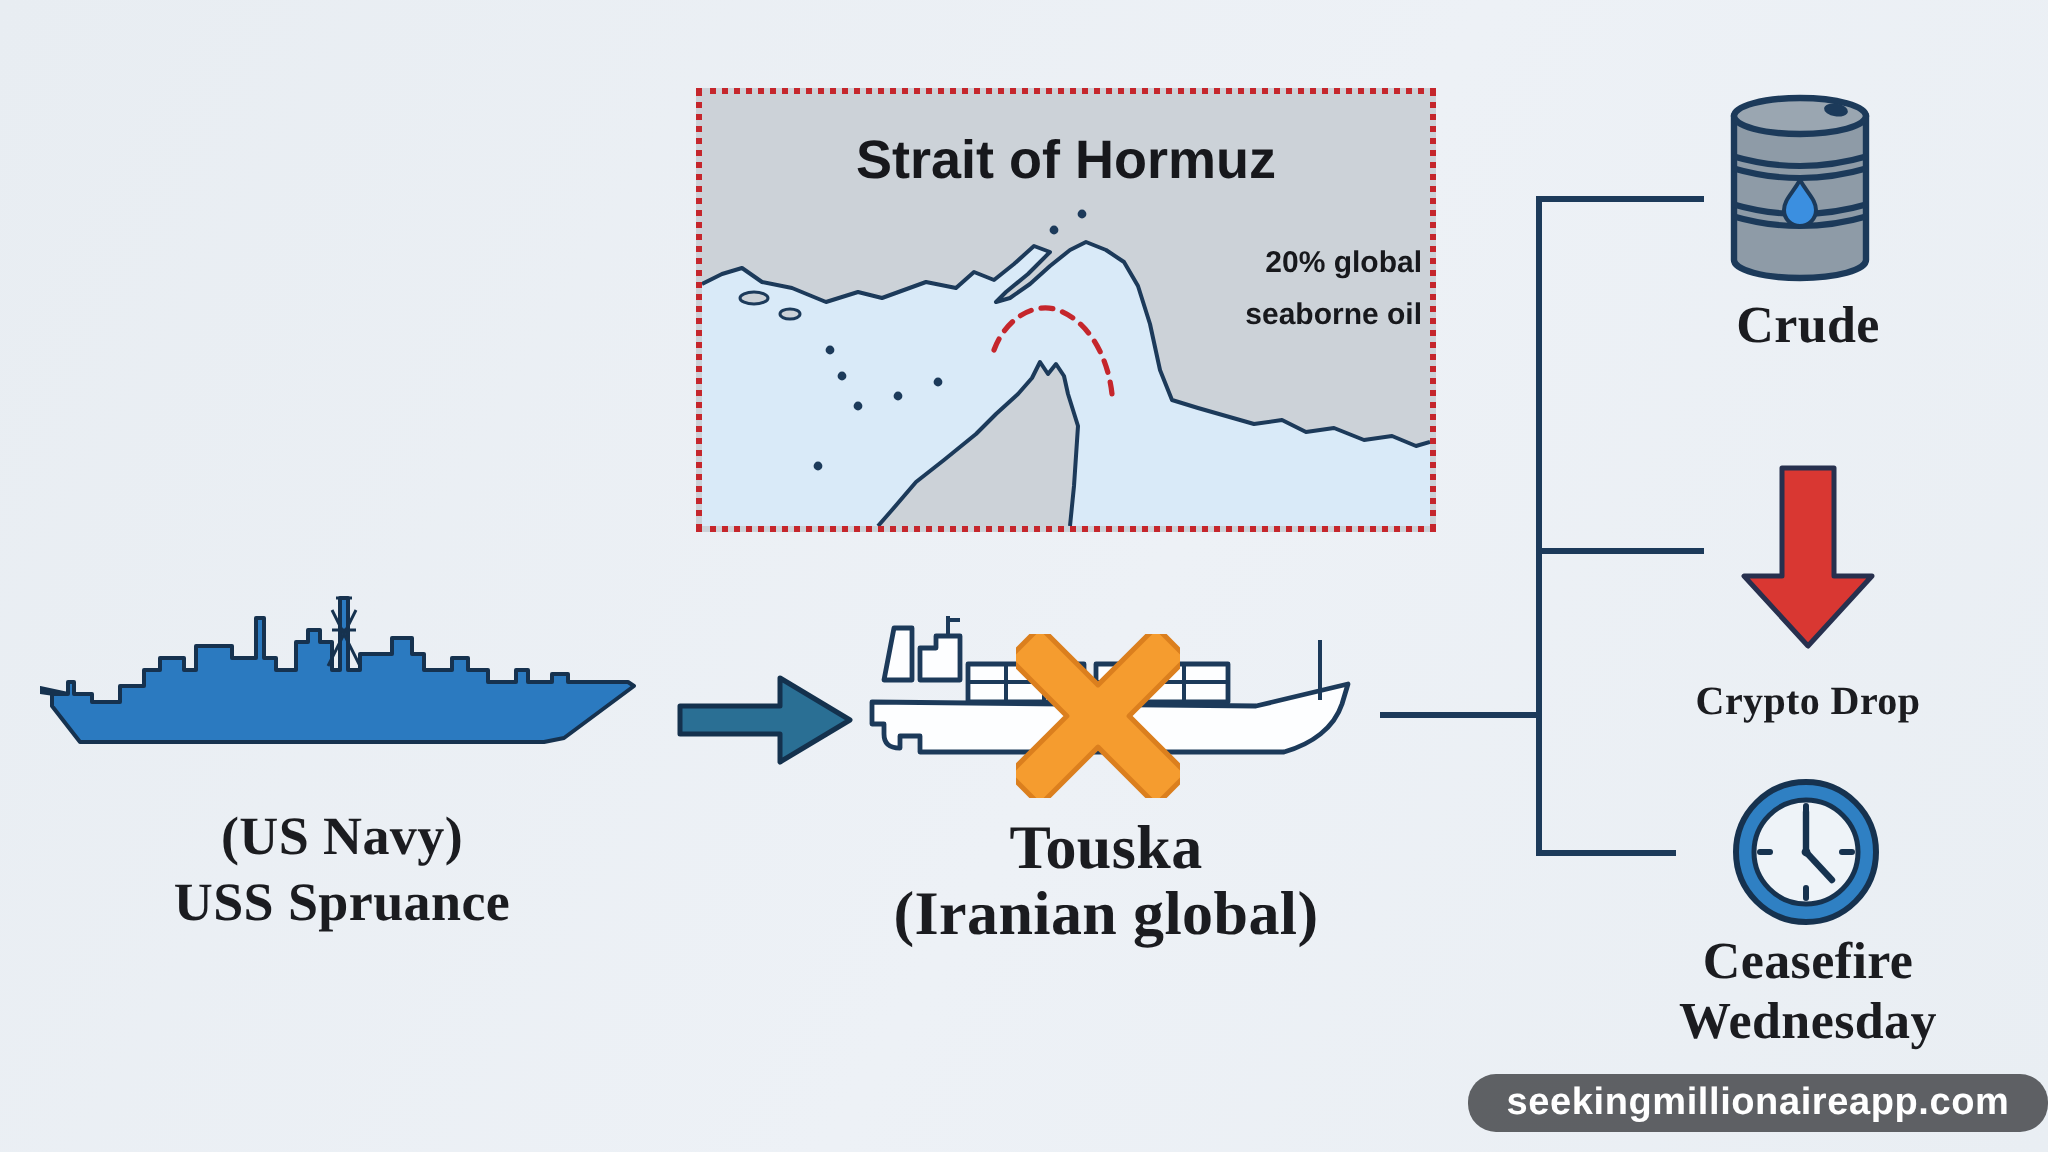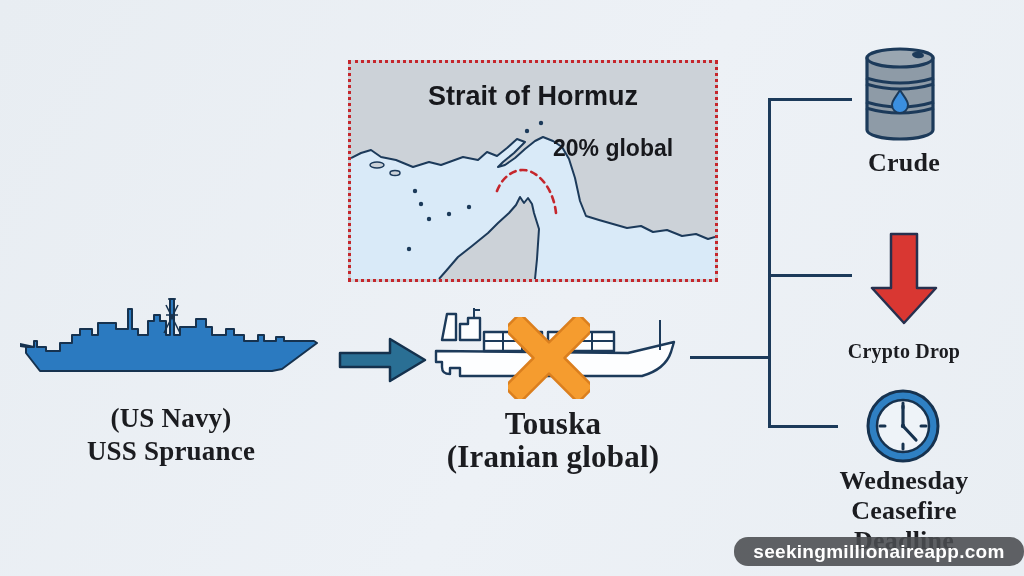--- a/index.html
+++ b/index.html
@@ -7,26 +7,26 @@
   body {
     font-family:"Liberation Sans", sans-serif;
     background:linear-gradient(120deg,#e8edf2 0%,#edf1f6 55%,#e9eef3 100%);
     position:relative; color:#17181c;
   }
   .abs { position:absolute; }
   .lbl { font-weight:bold; text-align:center; color:#1b1c20; letter-spacing:0.2px;font-family:Liberation Serif, serif; }
 
   
   .map-box {
-    left:348px; top:60px; width:370px; height:222px;
+    left:348px; top:44px; width:370px; height:222px;
     border:3px dotted #c5262c; background:#ccd2d8; overflow:hidden;
   }
   .map-box svg { position:absolute; left:0; top:0; }
   .map-title { position:absolute; left:0; top:18px; width:100%; font-size:27px; font-weight:bold; text-align:center; }
-  .map-note  { position:absolute; right:4px; top:72px; width:158px; font-size:23px; font-weight:bold; text-align:left; line-height:26px; }
+  .map-note  { position:absolute; right:4px; top:72px; width:158px; font-size:15px; font-weight:bold; text-align:right; line-height:26px; }
 
   .uss-label    { left:28px;  top:402px; width:286px; font-size:27px; line-height:33px; }
   .touska-label { left:413px; top:407px; width:280px; font-size:31px; line-height:33px; }
   .crude-label  { left:808px; top:148px; width:192px; font-size:26px; line-height:30px; }
   .crypto-label { left:798px; top:336px; width:212px; font-size:20px; line-height:30px; }
   .deadline-label { left:798px; top:466px; width:212px; font-size:26px; line-height:30px; }
 
   .line { background:#1c3a5a; }
 
   .watermark {
@@ -69,20 +69,21 @@
     <circle cx="118" cy="144" r="2.2" fill="#1c3a5a"></circle>
     <circle cx="58" cy="186" r="2.2" fill="#1c3a5a"></circle>
     <circle cx="176" cy="68" r="2.2" fill="#1c3a5a"></circle>
     <circle cx="190" cy="60" r="2.2" fill="#1c3a5a"></circle>
 
     <path fill="none" stroke="#c5262c" stroke-width="2.6" stroke-dasharray="6 5" stroke-linecap="round" d="M 146,128 C 152,112 166,104 178,108 C 194,114 203,132 205,150"></path>
   </svg>
   <div class="map-title">Strait of Hormuz</div>
   <div class="map-note">
     <div>20% global</div>
+    <div>seaborne oil</div>
   </div>
 </div>
 
 <svg class="abs" style="left:20px; top:285px;" width="300" height="105" viewBox="0 0 300 105">
   <g fill="#2b7ac0" stroke="#16324f" stroke-width="2" stroke-linejoin="round">
     <path d="M 0,59 L 14,62 L 14,63 L 0,61 Z"></path>
     <path d="M 6,68 L 6,62 L 14,62 L 14,56 L 17,56 L 17,62 L 26,62 L 26,66 L 40,66
              L 40,58 L 52,58 L 52,50 L 60,50 L 60,44 L 72,44 L 72,50 L 78,50
              L 78,38 L 96,38 L 96,44 L 108,44 L 108,24 L 112,24 L 112,44
              L 118,44 L 118,50 L 128,50 L 128,36 L 134,36 L 134,30 L 140,30 L 140,36 L 146,36 L 146,50
@@ -189,18 +190,17 @@
 
 <div class="abs lbl crude-label">
   <div>Crude</div>
 </div>
 
 <div class="abs lbl crypto-label">
   <div>Crypto Drop</div>
 </div>
 
 <div class="abs lbl deadline-label">
+  <div>Ceasefire</div>
   <div>Wednesday</div>
-  <div>Ceasefire</div>
-  <div>Deadline</div>
 </div>
 
 <div class="abs watermark">seekingmillionaireapp.com</div>
 
 </body></html>

